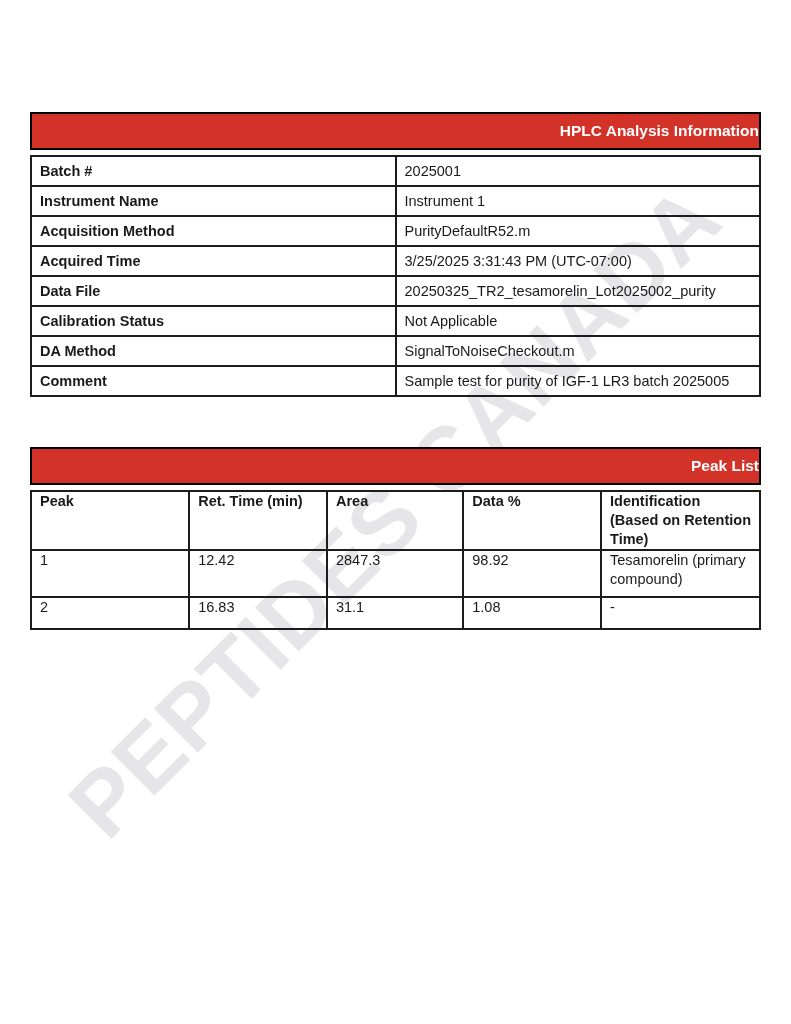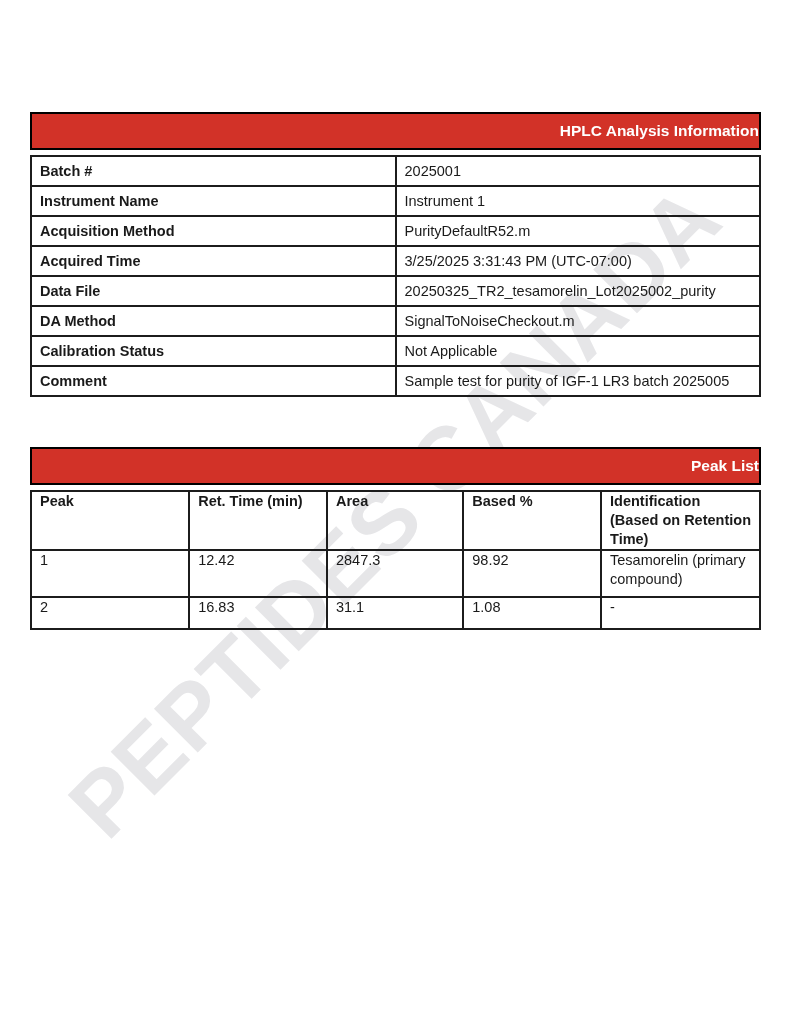--- a/index.html
+++ b/index.html
@@ -106,26 +106,26 @@
         </tr>
         <tr>
           <td class="label">Acquired Time</td>
           <td>3/25/2025 3:31:43 PM (UTC-07:00)</td>
         </tr>
         <tr>
           <td class="label">Data File</td>
           <td>20250325_TR2_tesamorelin_Lot2025002_purity</td>
         </tr>
         <tr>
+          <td class="label">Calibration Status</td>
+          <td>Not Applicable</td>
+        </tr>
+        <tr>
           <td class="label">DA Method</td>
           <td>SignalToNoiseCheckout.m</td>
-        </tr>
-        <tr>
-          <td class="label">Calibration Status</td>
-          <td>Not Applicable</td>
         </tr>
         <tr>
           <td class="label">Comment</td>
           <td>Sample test for purity of IGF-1 LR3 batch 2025005</td>
         </tr>
       </tbody>
     </table>
   </div>
 
   <div class="table-block block-peaks">
@@ -138,21 +138,21 @@
           <col class="col-rt">
           <col class="col-area">
           <col class="col-areap">
           <col class="col-id">
       </colgroup>
       <thead>
         <tr>
           <th>Peak</th>
           <th>Ret. Time (min)</th>
           <th>Area</th>
-          <th>Based %</th>
+          <th>Data %</th>
           <th>Identification (Based on Retention Time)</th>
         </tr>
       </thead>
       <tbody>
         <tr class="r0">
           <td>1</td>
           <td>12.42</td>
           <td>2847.3</td>
           <td>98.92</td>
           <td>Tesamorelin (primary compound)</td>

